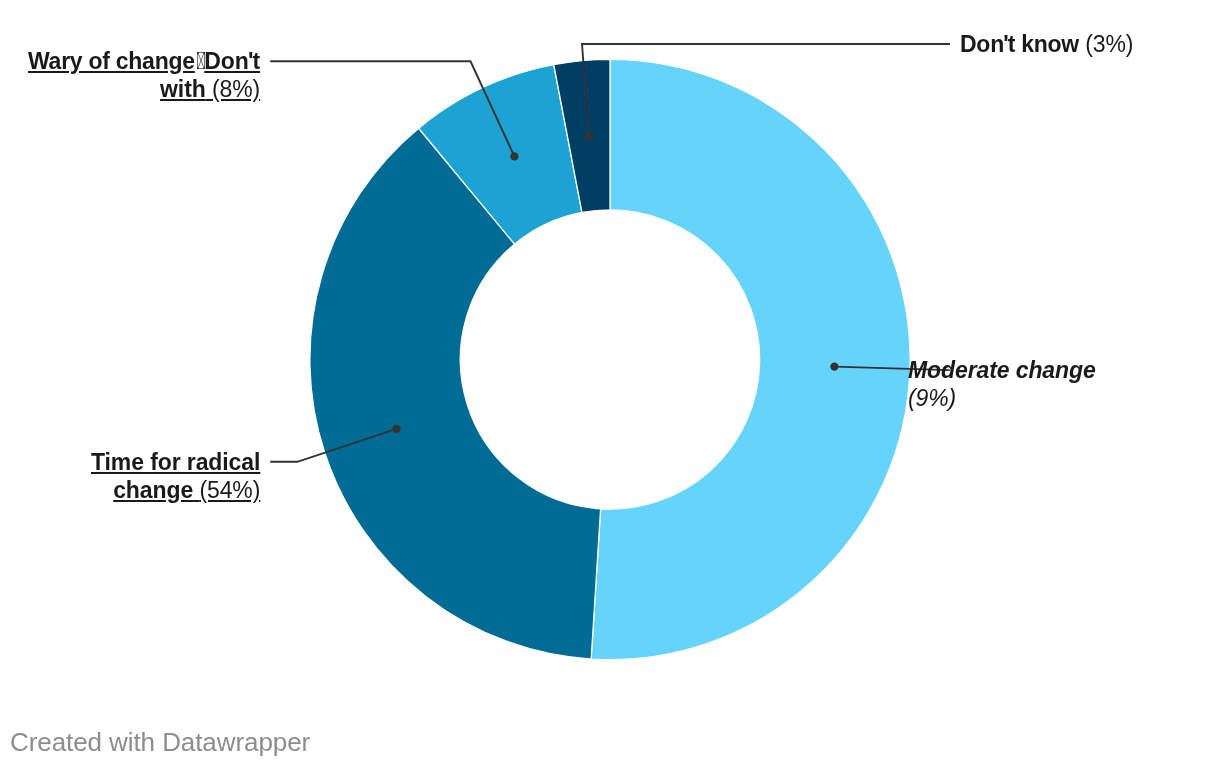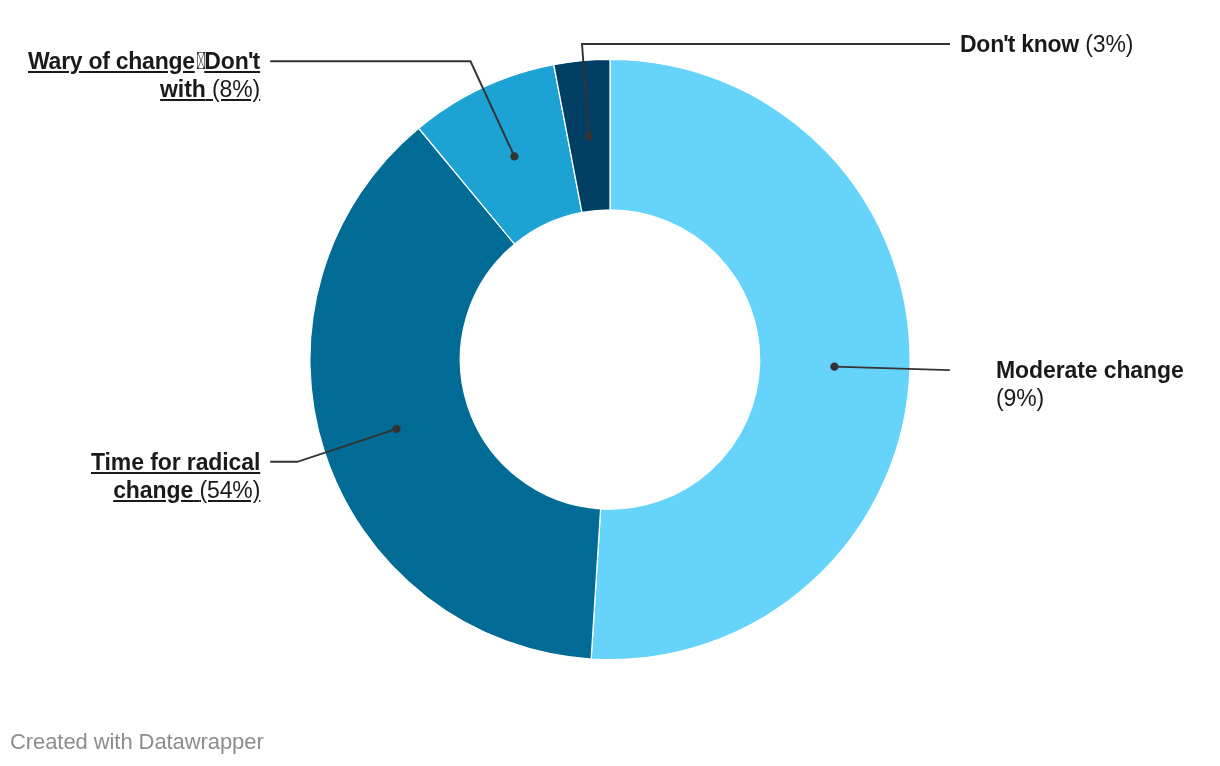--- a/index.html
+++ b/index.html
@@ -13,21 +13,21 @@
        will-change:transform;}
   .lbl .nm{font-weight:700;}
   .lbl .pct{font-weight:400;}
   .lbl .ap{font-style:normal;margin:0 -0.75px;}
   .lbl .tight{letter-spacing:-0.26px;}
   .anchor-left{text-align:left;}
   .anchor-right{text-align:right;text-decoration:underline;}
   .tofu{display:inline-block;width:8px;height:17px;vertical-align:0px;
         position:relative;margin:0 -0.9px 0 2.4px;}
   .tofu svg{position:absolute;left:0;top:0;}
-  #footer{position:absolute;left:10px;top:729px;font-size:22px;line-height:26px;
+  #footer{position:absolute;left:10px;top:729px;font-size:26px;line-height:26px;
           color:#8d8d8d;font-weight:400;white-space:nowrap;letter-spacing:-0.08px;
           will-change:transform;}
 </style>
 </head>
 <body>
 
 <div id="stage">
 
   <svg class="chart" viewBox="0 0 1220 766">
     <g id="slices">
@@ -46,21 +46,21 @@
         <circle cx="396.5" cy="428.9" r="4.15" fill="#333333"></circle>
         <circle cx="514.4" cy="156.4" r="4.15" fill="#333333"></circle>
       </g>
   </svg>
 
   <div class="lbl anchor-left" style="left:960px;top:30.2px;">
     <span class="nm tight">Don<i class="ap">'</i>t know</span>
     <span class="pct">(3%)</span>
   </div>
 
-  <div class="lbl anchor-left" style="left:996px;top:355.7px;">
+  <div class="lbl anchor-left" style="left:908px;top:355.7px;font-style:italic;">
     <span class="nm">Moderate change</span><br>
     <span class="pct">(9%)</span>
   </div>
 
   <div class="lbl anchor-right" style="right:960px;top:447.6px;">
     <span class="nm">Time for radical</span><br>
     <span class="nm">change</span>
     <span class="pct">(54%)</span>
   </div>
 

